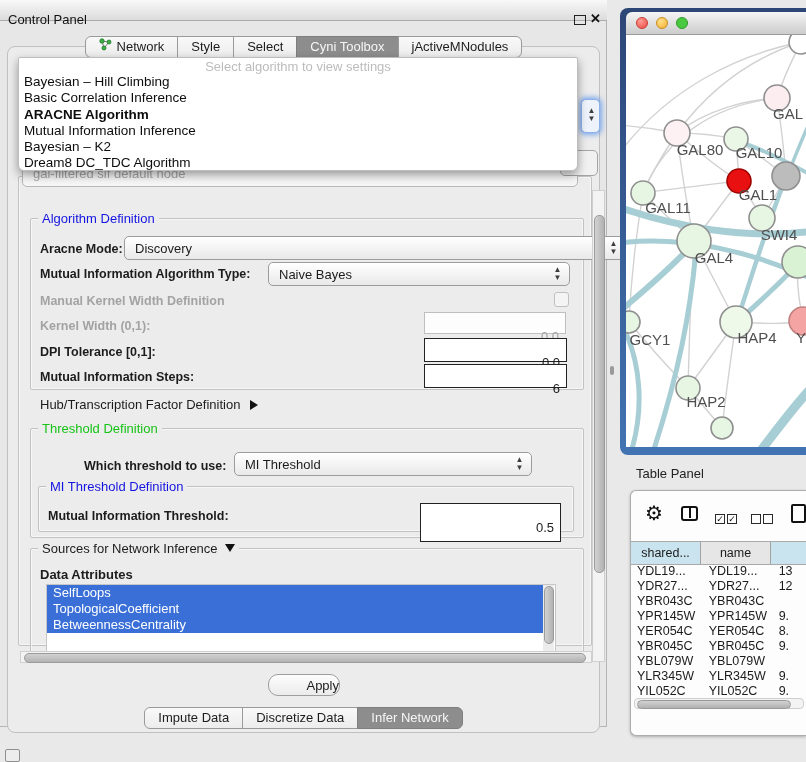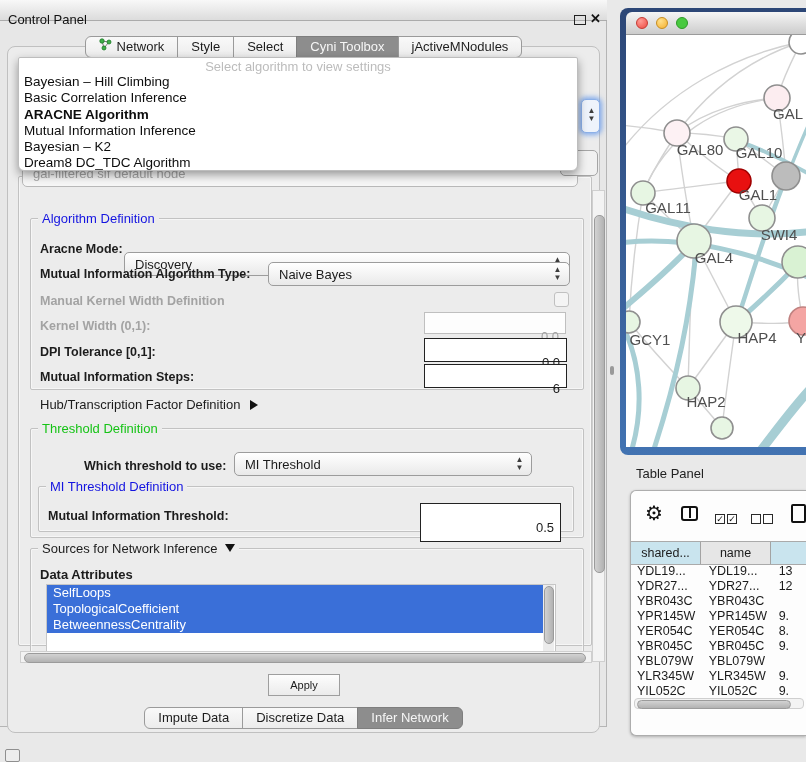--- a/index.html
+++ b/index.html
@@ -53,22 +53,22 @@
   .tri-r{display:inline-block;width:0;height:0;border-left:8px solid #111;border-top:5.5px solid transparent;border-bottom:5.5px solid transparent;margin-left:10px;vertical-align:-1px;}
   .tri-d{display:inline-block;width:0;height:0;border-top:8px solid #111;border-left:5.5px solid transparent;border-right:5.5px solid transparent;margin-left:7px;vertical-align:1px;}
 
   .listbox{position:absolute;background:#fff;border:1px solid #c6c6c6;box-sizing:border-box;overflow:hidden;}
   .attr-item{height:16px;line-height:16px;font-size:13px;color:#fff;padding-left:6px;margin-right:12px;}
 
   .vtrack{position:absolute;background:#f3f3f3;border:1px solid #cfcfcf;box-sizing:border-box;}
   .vthumb{position:absolute;background:linear-gradient(90deg,#d2d2d2,#b2b2b2);border:1px solid #9b9b9b;border-radius:5px;}
   .hthumb{position:absolute;background:linear-gradient(#d2d2d2,#b2b2b2);border:1px solid #9b9b9b;border-radius:5px;}
 
-  .btn{position:absolute;border:1px solid #9e9e9e;border-radius:0;background:linear-gradient(#fdfdfd,#ebebeb);
-       font-size:11px;text-align:center;box-sizing:border-box;}
+  .btn{position:absolute;border:1px solid #9e9e9e;border-radius:10px;background:linear-gradient(#fdfdfd,#ebebeb);
+       font-size:13px;text-align:right;box-sizing:border-box;}
 
   
   .net-window{left:620px;top:8px;width:186px;height:447px;background:linear-gradient(180deg,#2c4676,#4273b2);border-radius:8px 0 0 8px;}
   .net-titlebar{left:626px;top:12px;width:180px;height:22px;background:linear-gradient(#f5f5f5,#cccccc);border-radius:6px 0 0 0;border-bottom:1px solid #9b9b9b;}
   .light{position:absolute;top:5px;width:12px;height:12px;border-radius:50%;box-sizing:border-box;}
   .net-canvas{left:626px;top:35px;width:180px;height:412px;background:#ffffff;overflow:hidden;}
 
   .tpanel-title{left:636px;top:466px;font-size:13px;color:#222;}
   .twin{left:630px;top:490px;width:176px;height:246px;background:#fdfdfd;border:1px solid #adadad;border-right:none;border-radius:6px 0 0 6px;
         box-shadow:0 1px 3px rgba(0,0,0,.25);box-sizing:border-box;overflow:hidden;}
@@ -148,21 +148,21 @@
   </div>
 
   <div class="group" style="left:18px;top:176px;width:572px;height:468px;">
     <span class="legend">Cyni Algorithm Settings</span>
   </div>
 
   <div class="group" style="left:30px;top:218px;width:552px;height:170px;">
     <span class="legend" style="color:#1414e0;">Algorithm Definition</span>
   </div>
   <span class="flabel" style="left:40px;top:242px;">Aracne Mode:</span>
-  <div class="combo" style="left:124px;top:252px;width:446px;">
+  <div class="combo" style="left:124px;top:236px;width:502px;">
     <span>Discovery</span>
     <div class="stepper">
         <span>▲</span>
         <span>▼</span>
       </div>
   </div>
   <span class="flabel" style="left:40px;top:267px;">Mutual Information Algorithm Type:</span>
   <div class="combo" style="left:268px;top:262px;width:302px;">
     <span>Naive Bayes</span>
     <div class="stepper">

